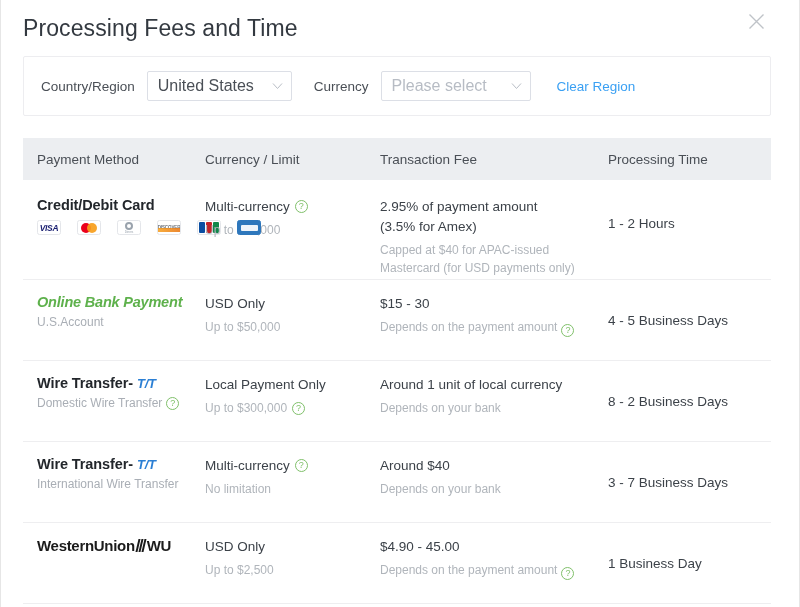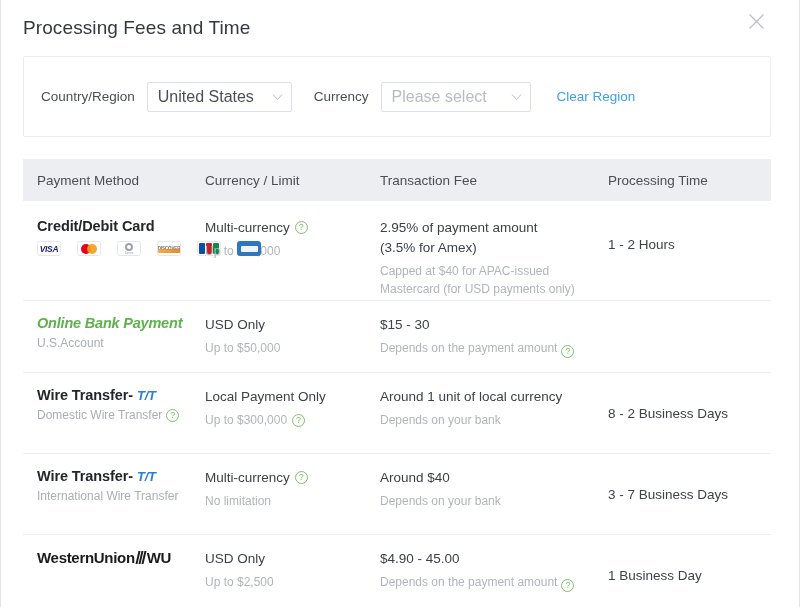--- a/index.html
+++ b/index.html
@@ -29,37 +29,37 @@
     padding: 0 22px;
   }
 
   
   .dlg-header {
     position: relative;
     height: 56px;
     display: flex; align-items: center;
   }
   .dlg-title {
-    font-size: 19px;
+    font-size: 23px;
     color: #333940;
     letter-spacing: .1px;
   }
   .close-btn {
     position: absolute; right: 0px; top: 6px;
     width: 30px; height: 30px;
     display: flex; align-items: center; justify-content: center;
     cursor: pointer;
   }
   .close-btn svg { display: block; }
 
   
   .filter-card {
     border: 1px solid #ededf0;
     border-radius: 2px;
-    height: 81px;
+    height: 60px;
     display: flex; align-items: center;
     padding: 0 17px;
   }
   .filter-label {
     font-size: 13.5px;
     color: #4a4f56;
     white-space: nowrap;
   }
   .select {
     position: relative;
@@ -363,20 +363,23 @@
         <div class="v-sub">Up to $50,000</div>
       </div>
       <div class="cell c3">
         <div class="fee-main">$15 - 30</div>
         <div class="fee-note">
           <span>Depends on the payment amount</span><span class="inline-q">
               <span class="qmark">?</span>
             </span>
         </div>
       </div>
+      <div class="cell c4 cell-mid">
+        <span class="p-time">4 - 5 Business Days</span>
+      </div>
     </div>
 
     <div class="trow">
       <div class="cell c1">
         <div class="m-name">
           <span>Wire Transfer-</span>
           <span class="tt">T/T</span>
         </div>
         <div class="m-sub">
           <span>Domestic Wire Transfer</span>

